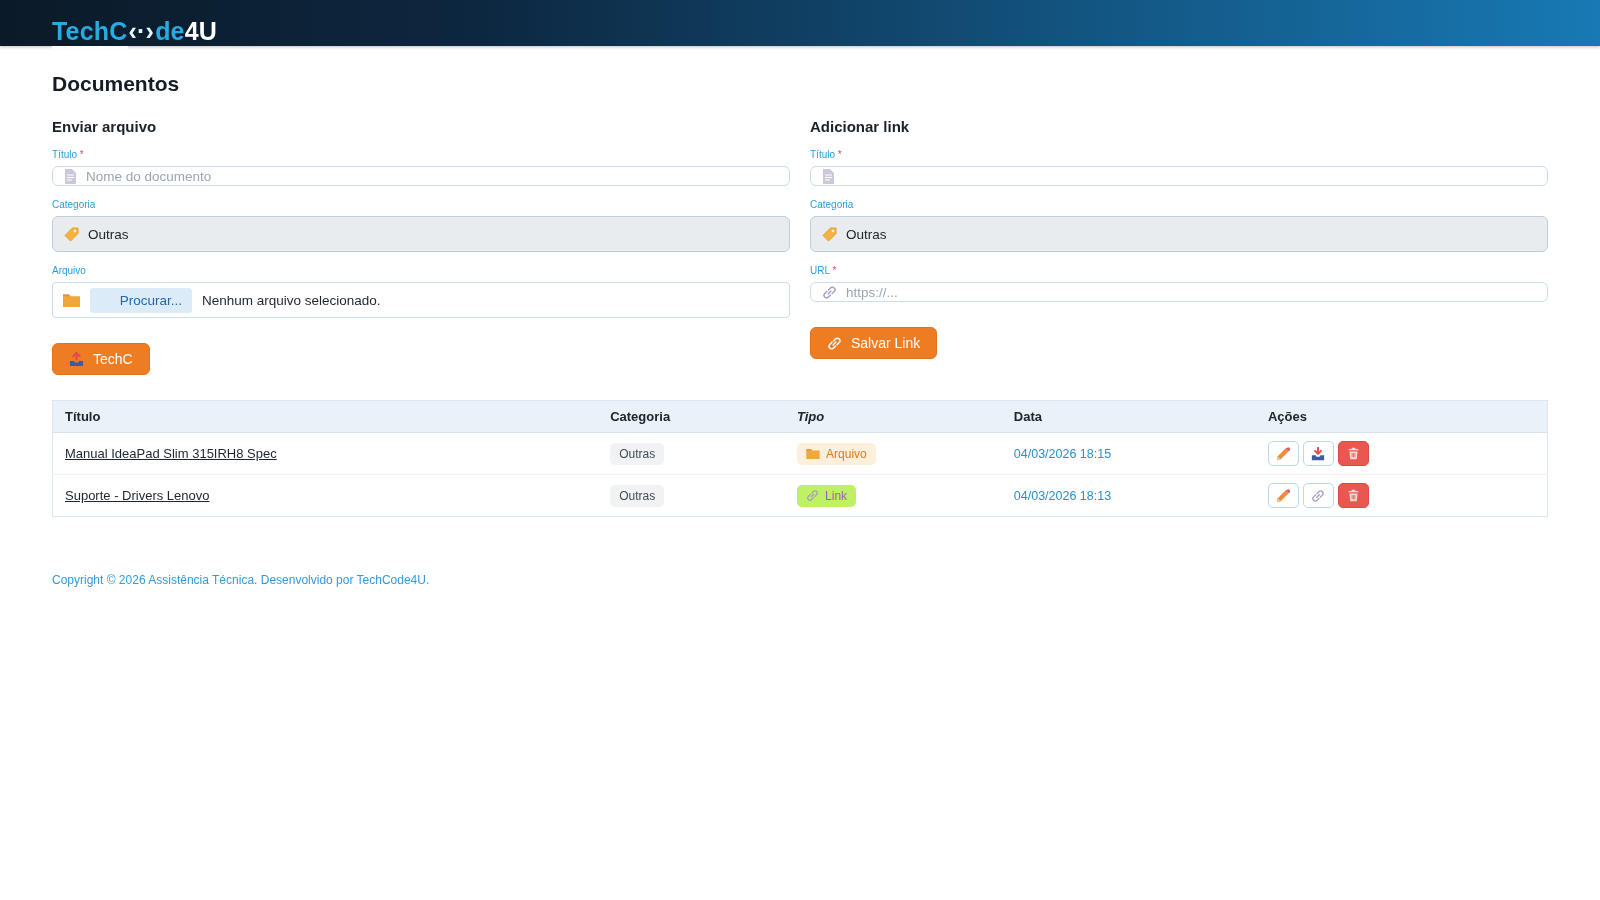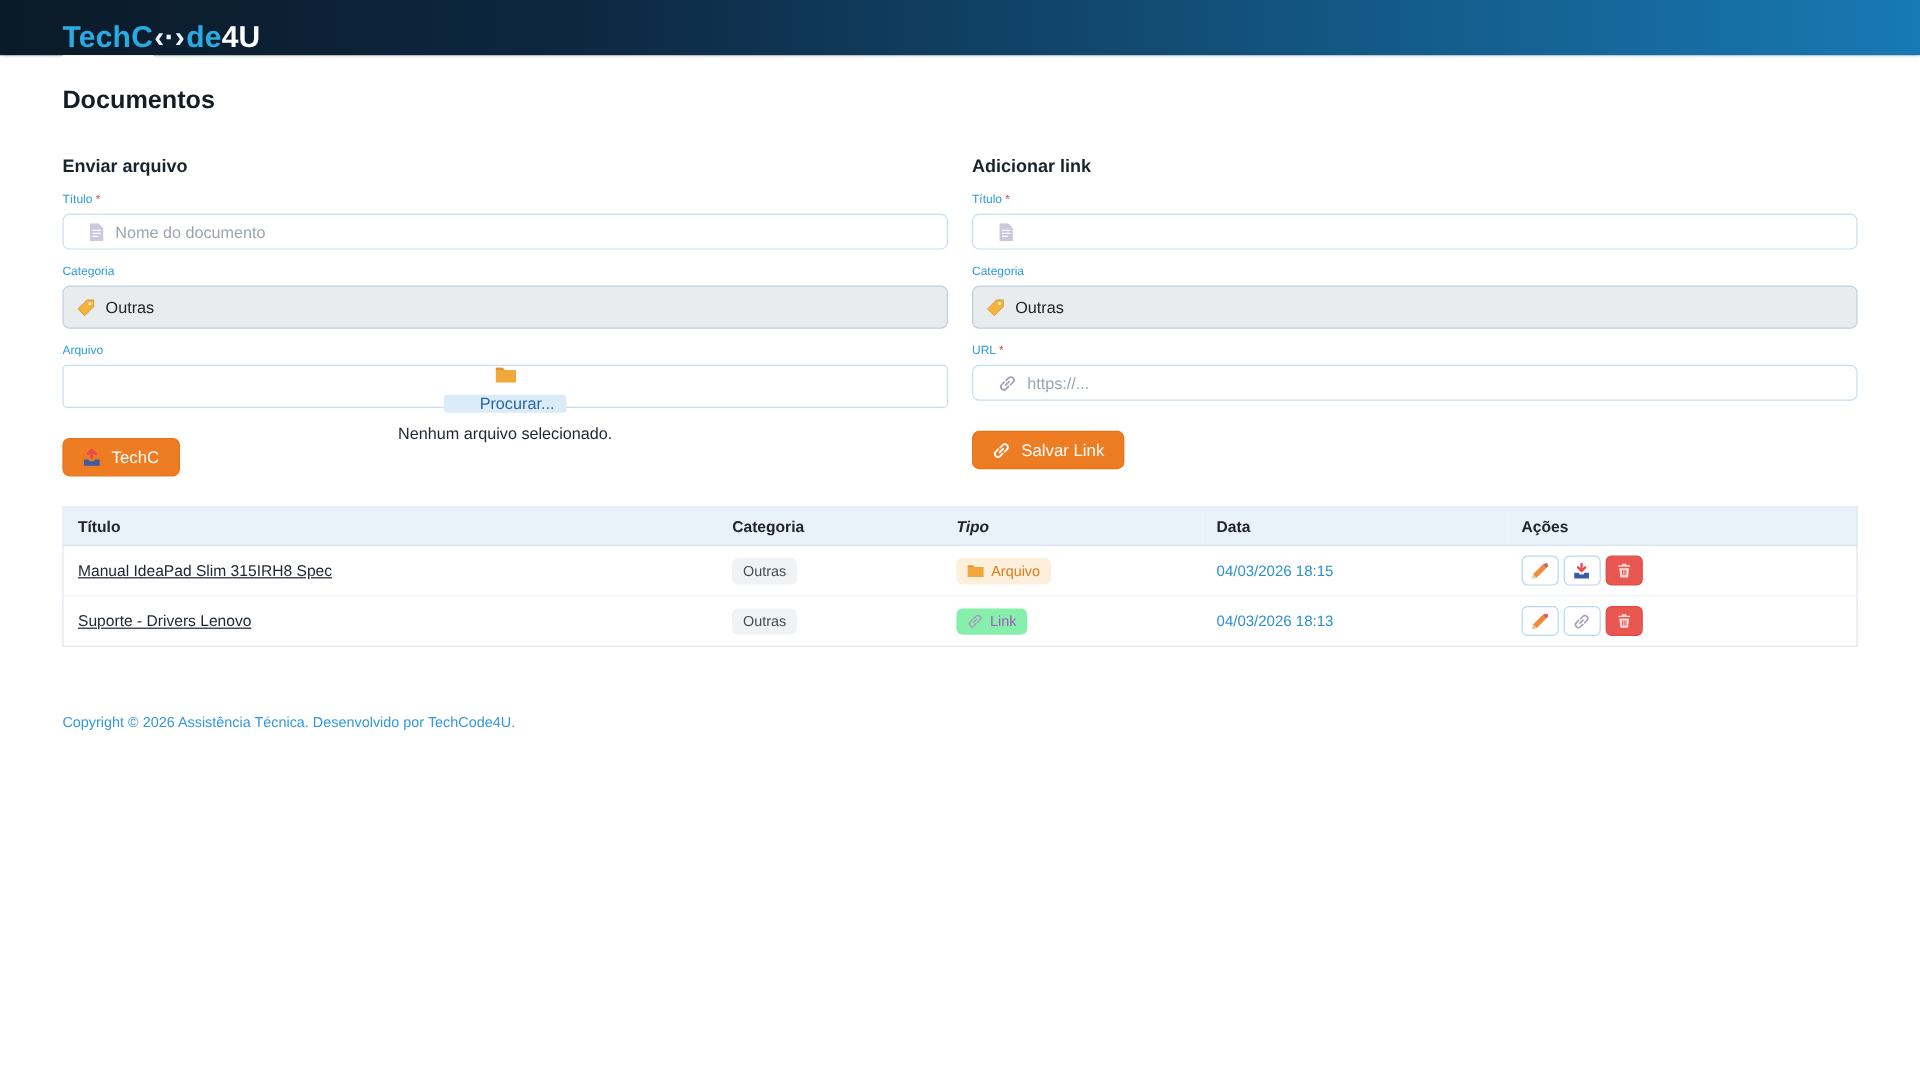--- a/index.html
+++ b/index.html
@@ -28,41 +28,41 @@
   }
   .user-box { display:flex; align-items:center; gap:8px; margin-left:26px; cursor:pointer; }
   .avatar {
     width:30px; height:30px; border-radius:50%; background:#f0812c;
     color:#fff; font-size:13px; font-weight:700; display:flex; align-items:center; justify-content:center;
   }
   
   .content { padding:0 52px; }
   h1.page-title { font-size:21px; font-weight:700; color:#141c24; margin:26px 0 12px; }
   .forms-grid { display:grid; grid-template-columns:1fr 1fr; column-gap:20px; }
-  .form-section h2 { font-size:15px; font-weight:700; color:#1a222b; margin:22px 0 14px; }
+  .form-section h2 { font-size:15px; font-weight:700; color:#1a222b; margin:10px 0 14px; }
   .field { margin-bottom:13px; }
   .field-label { display:block; font-size:10px; color:#2e9bd6; margin-bottom:6px; }
   .field-label .req { color:#d9534f; }
   .input-wrap {
-    display:flex; align-items:center; gap:9px; height:30px;
-    border:1px solid #c9ddee; border-radius:6px; background:#fff; padding:0 21px;
+    display:flex; align-items:center; gap:9px; height:20px;
+    border:1px solid #c9ddee; border-radius:6px; background:#fff; padding:0 11px;
   }
   .input-wrap input {
     border:none; outline:none; flex:1; font-size:13.5px; color:#212529; background:transparent;
     font-family:"Liberation Sans","DejaVu Sans",sans-serif;
   }
   .input-wrap input::placeholder { color:#9aa5b1; }
   .select-wrap {
     display:flex; align-items:center; gap:9px; height:36px;
     border:1px solid #c0cedb; border-radius:6px; background:#e9ecef; padding:0 11px;
     font-size:13.5px; color:#212529; cursor:pointer;
   }
   .file-wrap {
     display:flex; align-items:center; gap:10px; height:36px;
-    border:1px solid #c9ddee; border-radius:4px; background:#fff; padding:0 10px;flex-direction:column;
+    border:1px solid #c9ddee; border-radius:4px; background:#fff; padding:0 10px;
   }
   .browse-btn {
     background:#dcebf8; color:#2467a5; border:none; border-radius:3px;
     min-width:102px; height:25px; font-size:13.5px; text-align:right; padding:0 10px 0 26px;
     cursor:pointer; font-family:inherit;
   }
   .file-status { font-size:13.5px; color:#1c2530; }
   .btn-orange {
     display:inline-flex; align-items:center; gap:9px;
     background:#ee7c23; border:1px solid #e5731a; border-radius:6px;
@@ -78,21 +78,21 @@
   .doc-table tbody td { padding:8px 12px; border-bottom:1px solid #edf1f5; vertical-align:middle; }
   .doc-table tbody tr:last-child td { border-bottom:none; }
   .col-title {width:36.5%;} .col-cat {width:12.5%;} .col-tipo {width:14.5%;font-style:italic;} .col-data {width:17%;} .col-acoes {width:19.5%;}
   .cell-title { color:#1c2530;text-decoration:underline; }
   .badge {
     display:inline-flex; align-items:center; gap:6px;
     font-size:12px; border-radius:5px; padding:4px 9px;
   }
   .badge-gray { background:#f0f2f4; color:#424c55; }
   .badge-arquivo { background:#fcefdc; color:#e07b1a; }
-  .badge-link { background:#86efac; color:#a259c4; }
+  .badge-link { background:#bef264; color:#a259c4; }
   .cell-date { color:#2b8fc9; font-size:12.5px; }
   .actions { display:flex; gap:4px; }
   .act-btn {
     width:31px; height:25px; border-radius:5px; display:inline-flex;
     align-items:center; justify-content:center; cursor:pointer;
     background:#fff; border:1px solid #b9d7ee;
   }
   .act-btn.danger { background:#e85850; border-color:#de4a42; }
   
   .footer { padding:0 52px; margin-top:56px; font-size:12px; color:#3498db; }

